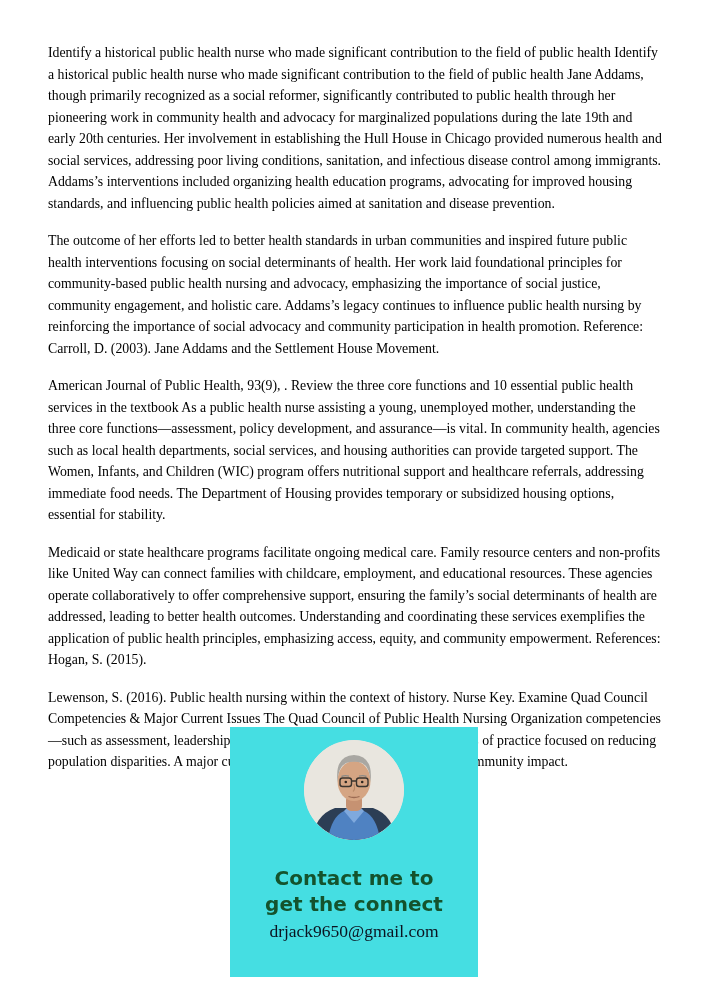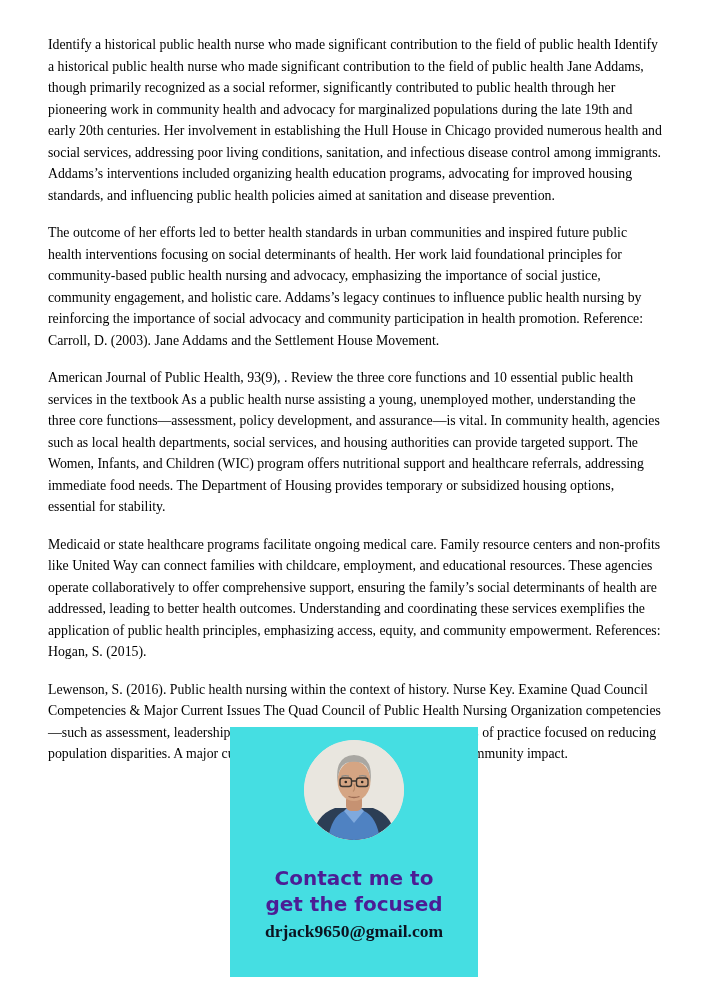--- a/index.html
+++ b/index.html
@@ -19,21 +19,21 @@
     position: absolute;
     left: 48px;
     top: 30px;
     width: 614px;
     color: #000000;
     font-size: 13.8px;
     line-height: 21.5px;
     text-align: left;
   }
   .content p {
-    margin: 4px 0 16px 0;
+    margin: 12px 0 16px 0;
   }
   .overlay {
     position: absolute;
     left: 230px;
     top: 727px;
     width: 248px;
     height: 250px;
     background: #45dee2;
     text-align: center;
   }
@@ -51,29 +51,29 @@
   .avatar svg { display: block; }
   .contact-heading {
     position: absolute;
     top: 138px;
     left: 0;
     width: 100%;
     font-family: "DejaVu Sans", sans-serif;
     font-weight: bold;
     font-size: 20px;
     line-height: 26px;
-    color: #4c1d95;
+    color: #14532d;
   }
   .contact-email {
     position: absolute;
     top: 194px;
     left: 0;
     width: 100%;
     font-family: "Liberation Serif", serif;
-    font-weight: bold;
+    font-weight: normal;
     font-size: 17.5px;
     color: #0b1320;
   }
 </style>
 </head>
 <body>
 
 <div class="page">
 
   <div class="content">
@@ -120,20 +120,20 @@
 
           <path d="M50 44 Q51.5 49.5 49 51.5" stroke="#b98a67" stroke-width="1.2" fill="none"></path>
 
           <path d="M44.5 56.5 Q50 58.5 55.5 56.5" stroke="#9c6b52" stroke-width="1.3" fill="none"></path>
         </g>
       </svg>
     </div>
 
     <div class="contact-heading">
       <div>Contact me to</div>
-      <div>get the focused</div>
+      <div>get the connect</div>
     </div>
 
     <div class="contact-email">drjack9650@gmail.com</div>
 
   </div>
 
 </div>
 
 </body></html>

